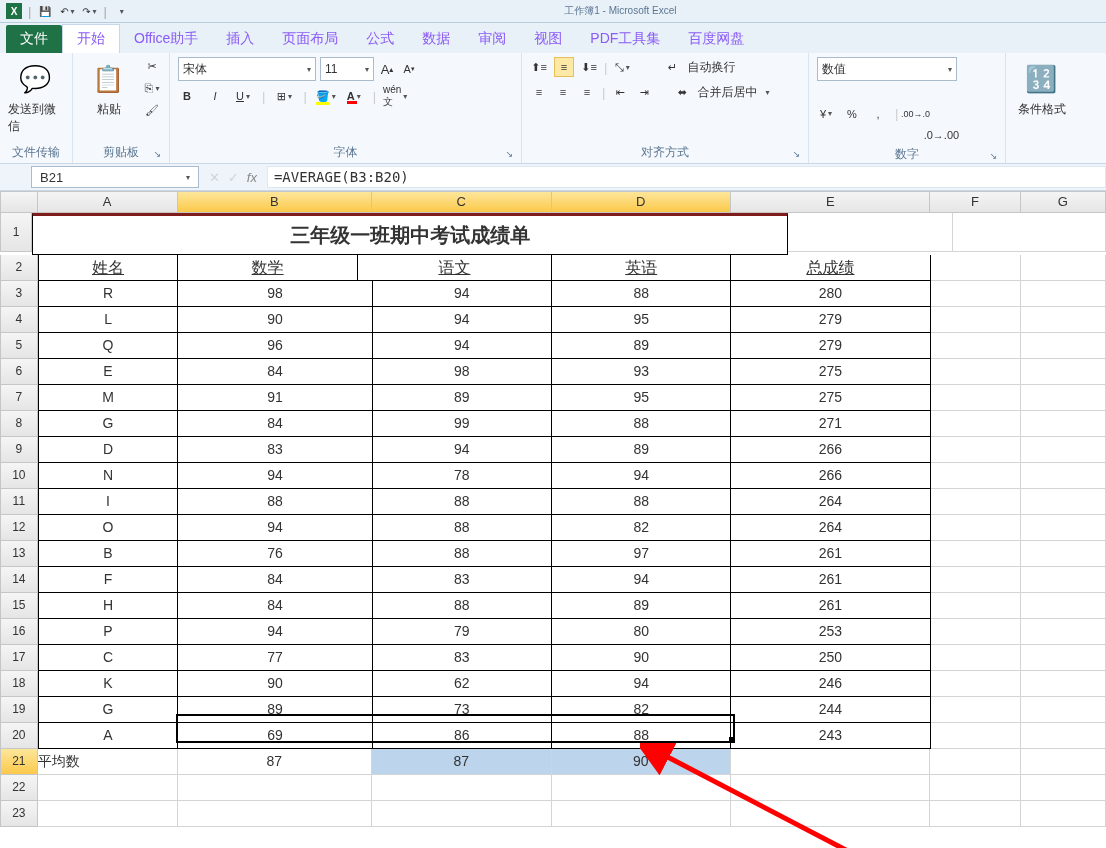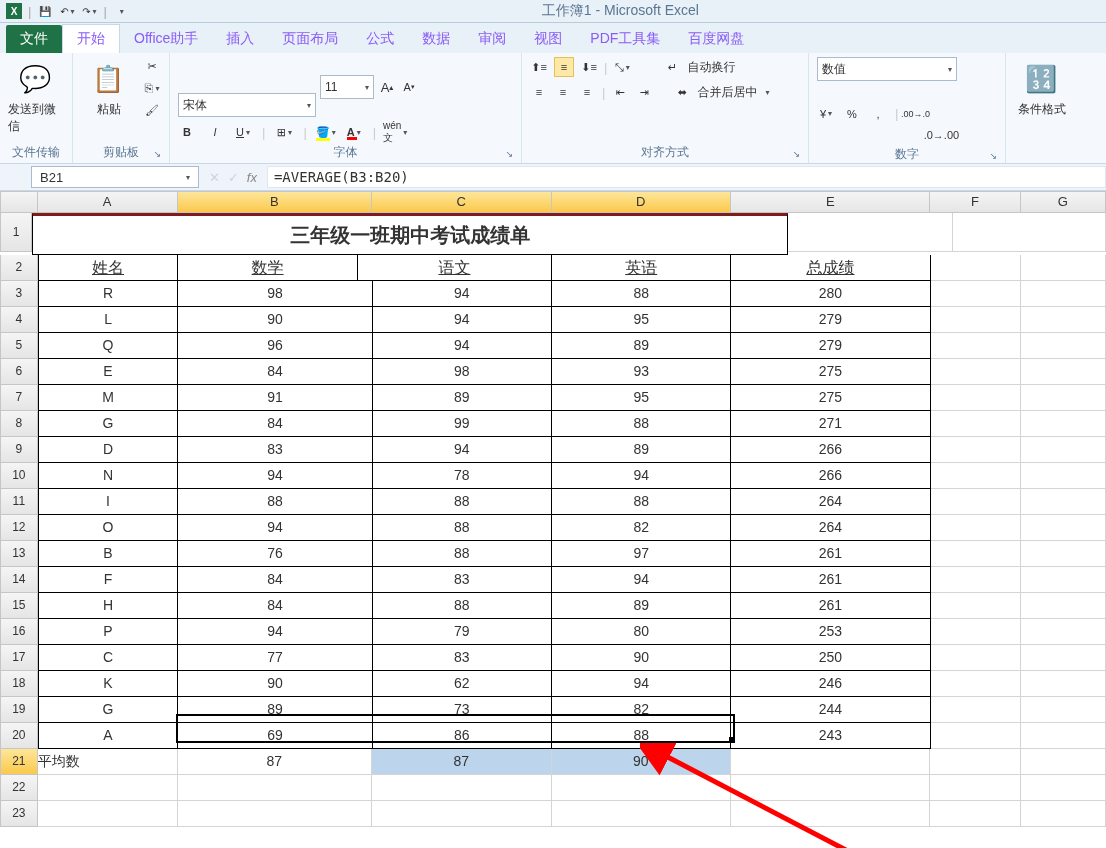--- a/index.html
+++ b/index.html
@@ -1,40 +1,40 @@
 <!DOCTYPE html>
 <html><head>
 <meta charset="utf-8">
 <style>
 html,body{margin:0;padding:0;font-family:"Microsoft YaHei","SimSun",Arial,sans-serif;font-size:13px;background:#fff;color:#333;user-select:none;}
 body{width:1106px;height:848px;overflow:hidden;}
 
 .titlebar{height:22px;background:#e8f0f8;display:flex;align-items:center;border-bottom:1px solid #b8ccde;}
 .titlebar .qat{display:flex;gap:6px;padding:0 6px;align-items:center;}
 .titlebar .qat-icon{width:16px;height:16px;display:flex;align-items:center;justify-content:center;font-size:10px;color:#333;}
-.titlebar .title{flex:1;text-align:center;color:#5b7692;font-size:14px;}
+.titlebar .title{flex:1;text-align:center;color:#5b7692;font-size:10px;}
 .excel-logo{width:16px;height:16px;background:#1f7246;color:white;font-size:10px;font-weight:bold;display:flex;align-items:center;justify-content:center;}
 
 .tabs{height:30px;display:flex;align-items:flex-end;background:#e8f0f8;padding-left:6px;}
 .tab-file{background:#1f7246;color:#fff;padding:5px 14px;font-size:14px;border-radius:2px 2px 0 0;}
 .tab{padding:5px 14px;font-size:14px;color:#8b5cf6;cursor:pointer;}
 .tab.active{background:#fff;border:1px solid #c8d8e8;border-bottom:none;}
 
 .ribbon{height:110px;background:#f5f9fd;border-bottom:1px solid #c8d8e8;display:flex;}
 .rgroup{border-right:1px solid #d8e4f0;padding:4px 8px 2px 8px;display:flex;flex-direction:column;justify-content:space-between;}
 .rgroup .controls{flex:1;display:flex;align-items:flex-start;gap:6px;}
 .rgroup .label{text-align:center;font-size:12px;color:#5b7692;padding-top:2px;position:relative;}
 .rgroup .label .dlaunch{position:absolute;right:0;bottom:2px;font-size:9px;color:#5b7692;}
 .big-btn{display:flex;flex-direction:column;align-items:center;gap:4px;width:56px;cursor:pointer;padding:4px 0;}
 .big-icon{width:36px;height:36px;display:flex;align-items:center;justify-content:center;font-size:26px;}
 .col{display:flex;flex-direction:column;gap:4px;}
 .row{display:flex;align-items:center;gap:4px;}
 .mini{width:18px;height:18px;font-size:11px;display:flex;align-items:center;justify-content:center;color:#333;cursor:pointer;}
 .dd{font-size:8px;color:#555;padding-left:2px;}
-.font-sel{width:128px;height:22px;border:1px solid #aabccc;background:#fff;padding:0 4px;display:flex;align-items:center;font-size:12px;margin-top:36px;}
+.font-sel{width:128px;height:22px;border:1px solid #aabccc;background:#fff;padding:0 4px;display:flex;align-items:center;font-size:12px;}
 .size-sel{width:44px;height:22px;border:1px solid #aabccc;background:#fff;padding:0 4px;display:flex;align-items:center;font-size:12px;}
 .fmt-sel{width:130px;height:22px;border:1px solid #aabccc;background:#fff;padding:0 4px;display:flex;align-items:center;font-size:12px;}
 
 .fxbar{height:26px;background:#eef4fa;border-bottom:1px solid #c8d8e8;display:flex;align-items:center;}
 .namebox{width:150px;margin-left:31px;border:1px solid #aabccc;background:#fff;height:20px;display:flex;align-items:center;padding:0 8px;font-size:13px;}
 .fx-ctrl{display:flex;gap:8px;padding:0 10px;color:#888;}
 .fx{font-style:italic;}
 .formula-input{flex:1;height:20px;border:1px solid #dde8f2;background:#fff;display:flex;align-items:center;padding:0 6px;font-family:"SimSun",monospace;font-size:14px;}
 
 .grid-wrap{position:relative;}

